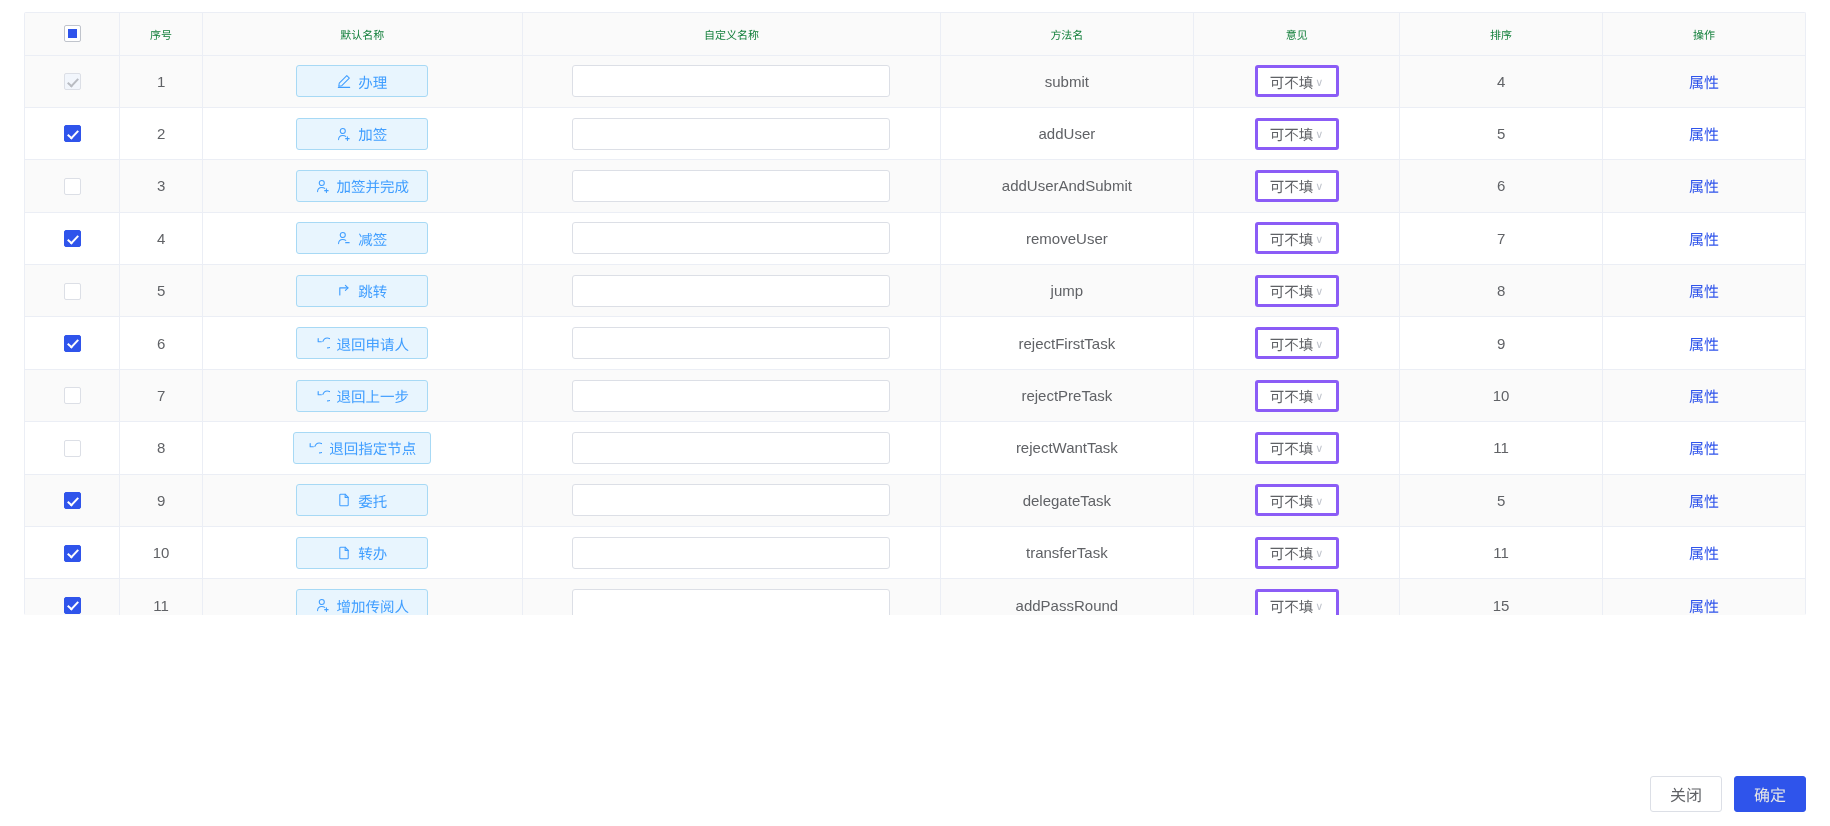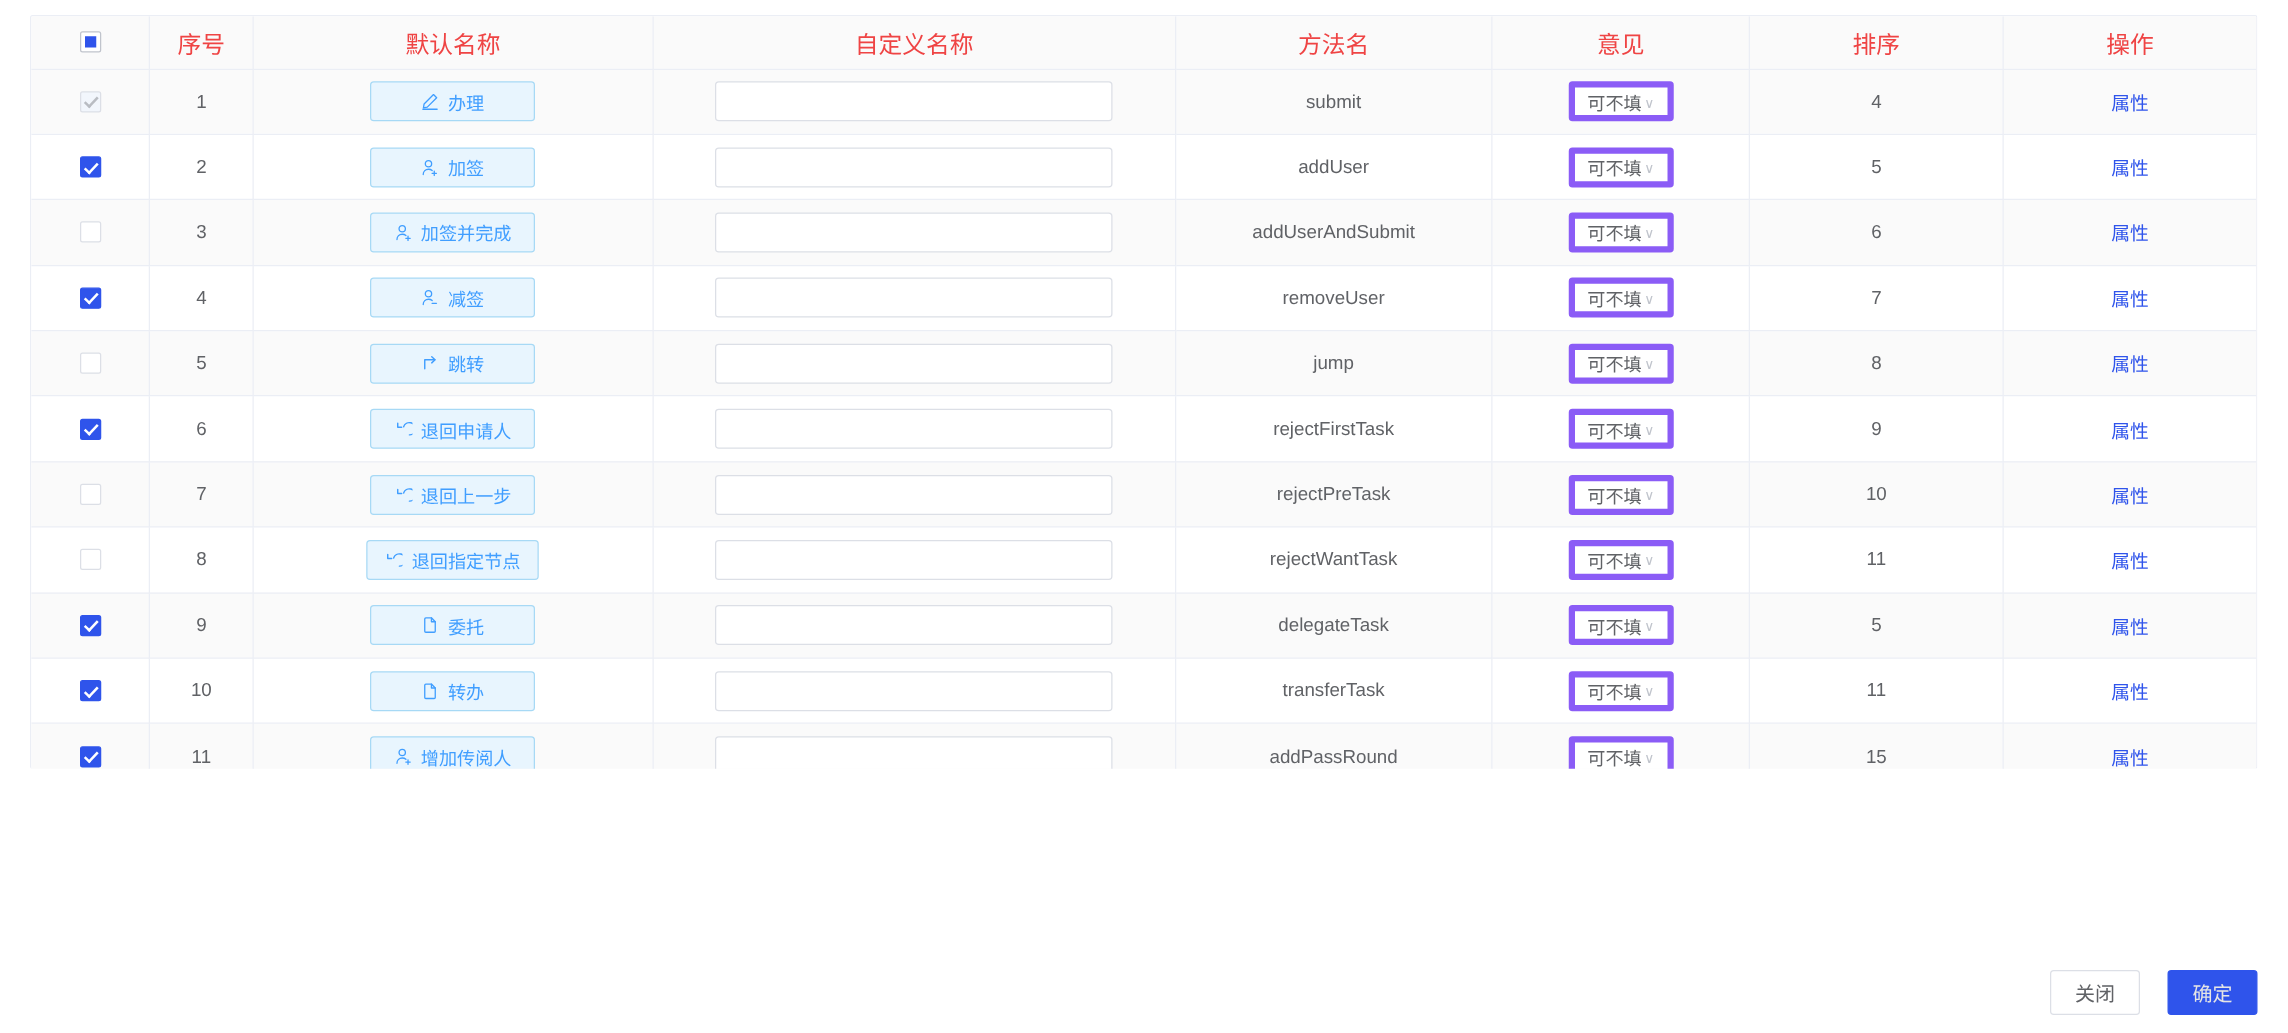--- a/index.html
+++ b/index.html
@@ -72,22 +72,22 @@
     border-collapse: collapse;
     table-layout: fixed;
     font-size: 14.5px;
     color: #606266;
   }
 
   table.grid th {
     height: 42px;
     background: #fafafa;
     font-weight: 400;
-    color: #ef4444;
-    font-size: 19px;
+    color: #15803d;
+    font-size: 11px;
     border-bottom: 1px solid #ebeef5;
     border-right: 1px solid #ebeef5;
     text-align: center;
     padding: 0 6px;
   }
   table.grid th:last-child { border-right: none; }
 
   table.grid td {
     height: 52.4px;
     border-bottom: 1px solid #ebeef5;
@@ -199,21 +199,21 @@
   .method-cell { text-align: left; padding-left: 12px; color: #606266; font-size: 15px; }
 
   
   .sel {
     display: inline-flex;
     align-items: center;
     justify-content: center;
     gap: 2px;
     width: 84px;
     height: 32px;
-    border: 5px solid #8b5cf6;
+    border: 3px solid #8b5cf6;
     border-radius: 3px;
     background: #fff;
     color: #606266;
     font-size: 14.5px;
     cursor: pointer;
     padding: 0 6px;
     white-space: nowrap;
   }
   .sel .chev {
     color: #c0c4cc;
@@ -250,21 +250,20 @@
     height: 36px;
     min-width: 72px;
     padding: 0 19px;
     border-radius: 3px;
     font-size: 16px;
     cursor: pointer;
     border: 1px solid #dcdfe6;
     background: #fff;
     color: #606266;
     font-family: "Liberation Sans", sans-serif;
-    margin-left: 10px;
   }
   .btn.primary {
     background: #2f54eb;
     border-color: #2f54eb;
     color: #e5e5e5;
   }
 </style>
 </head>
 <body>
 

